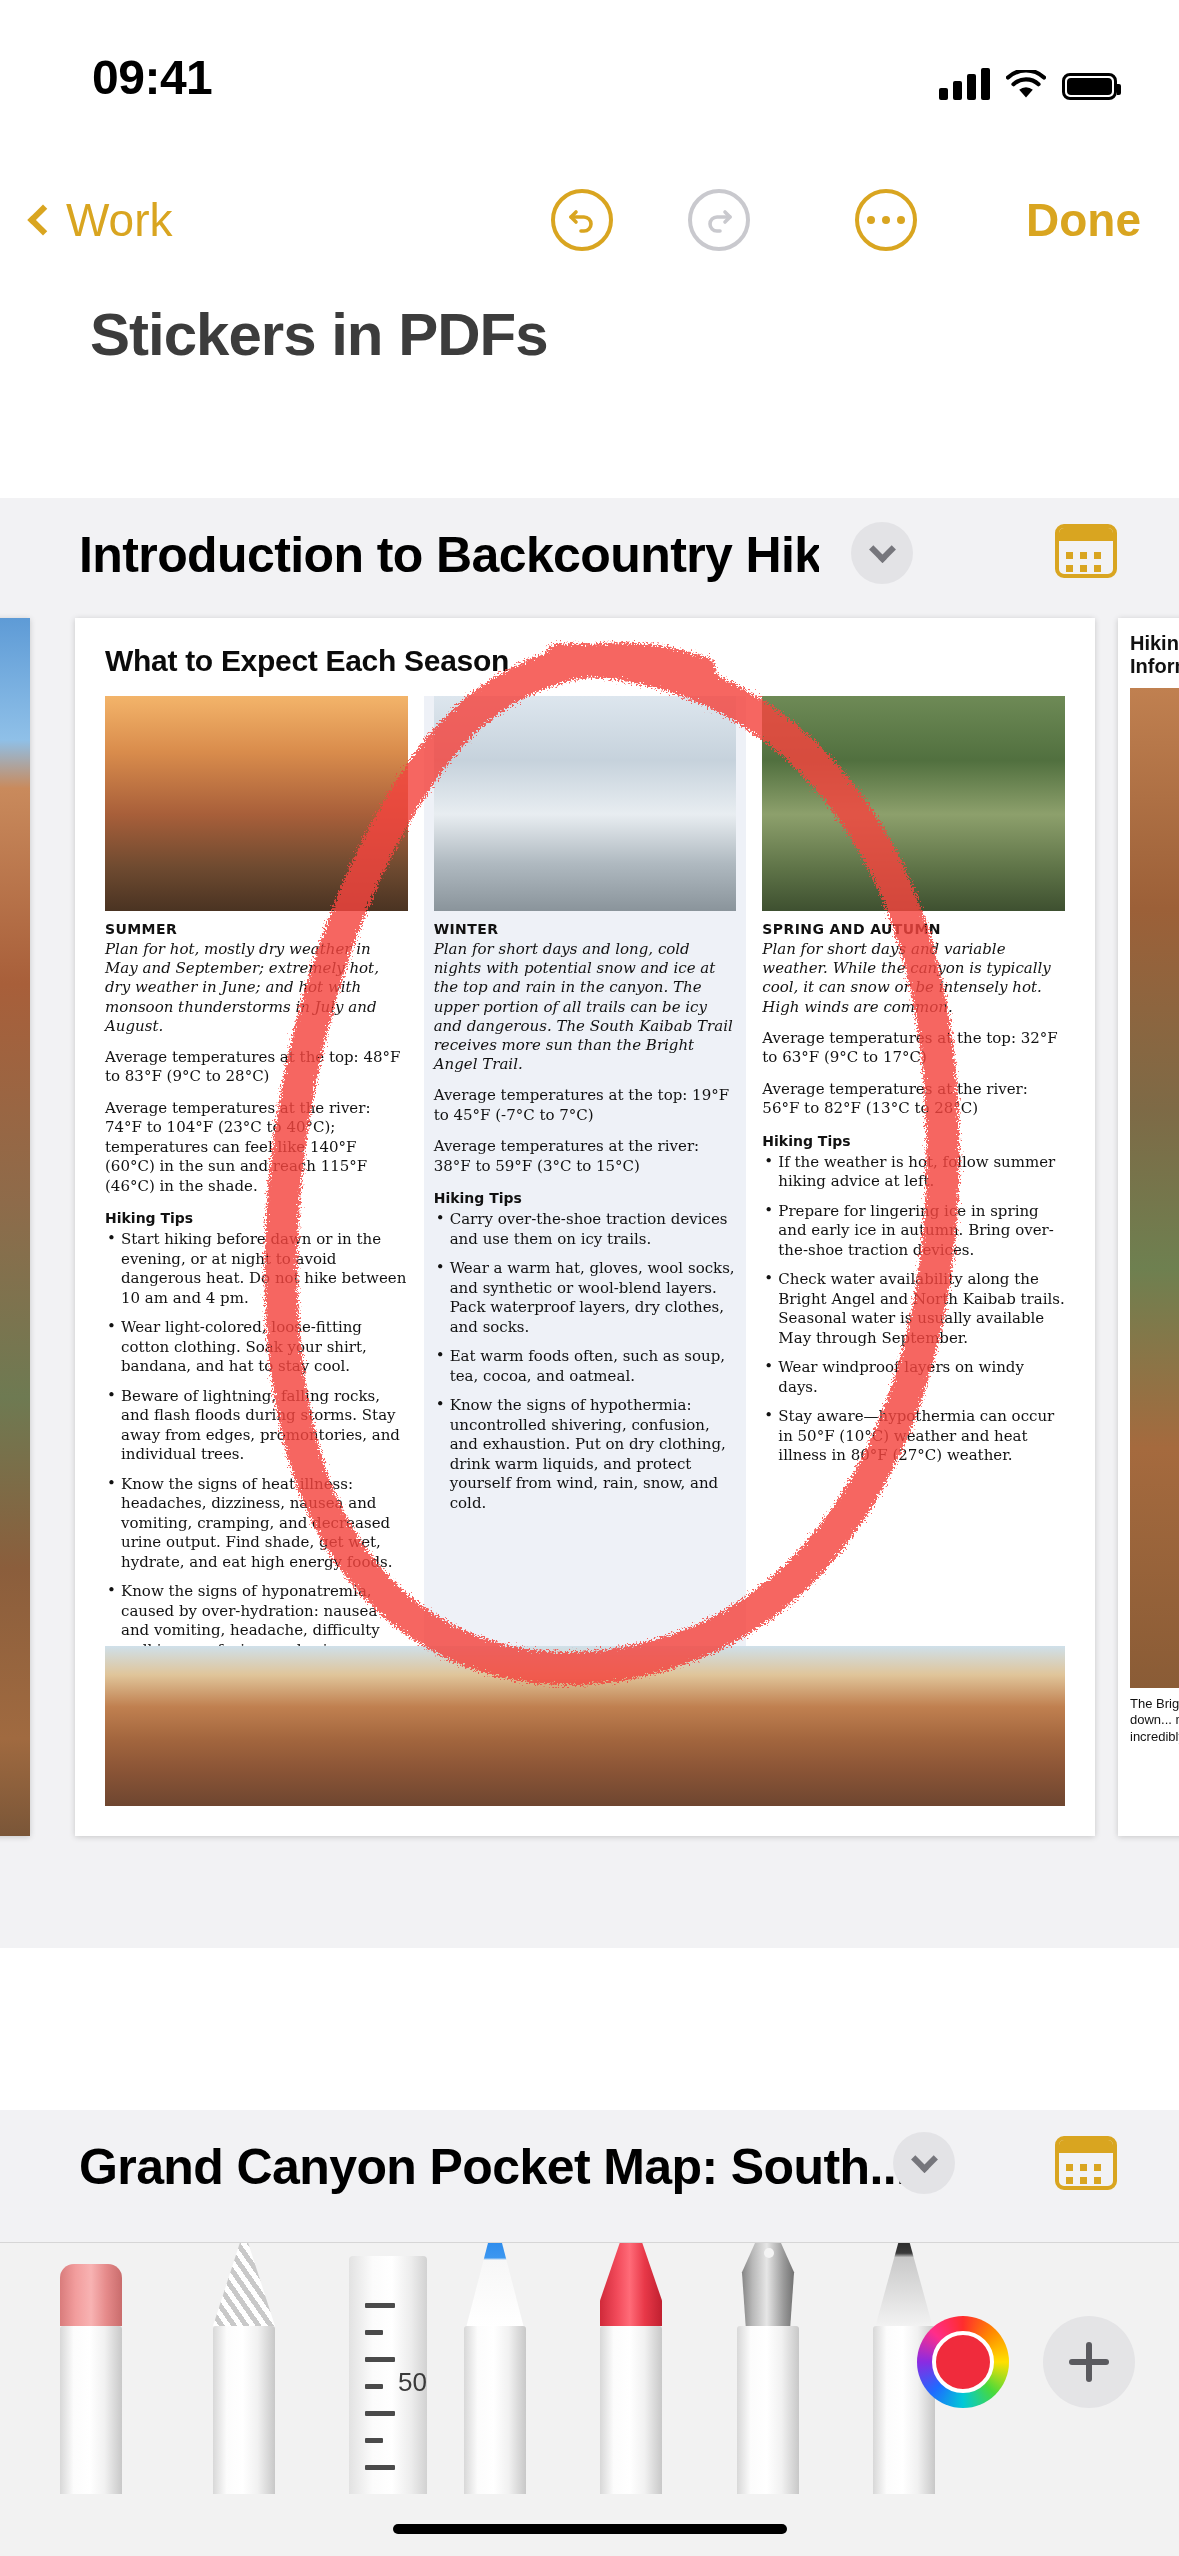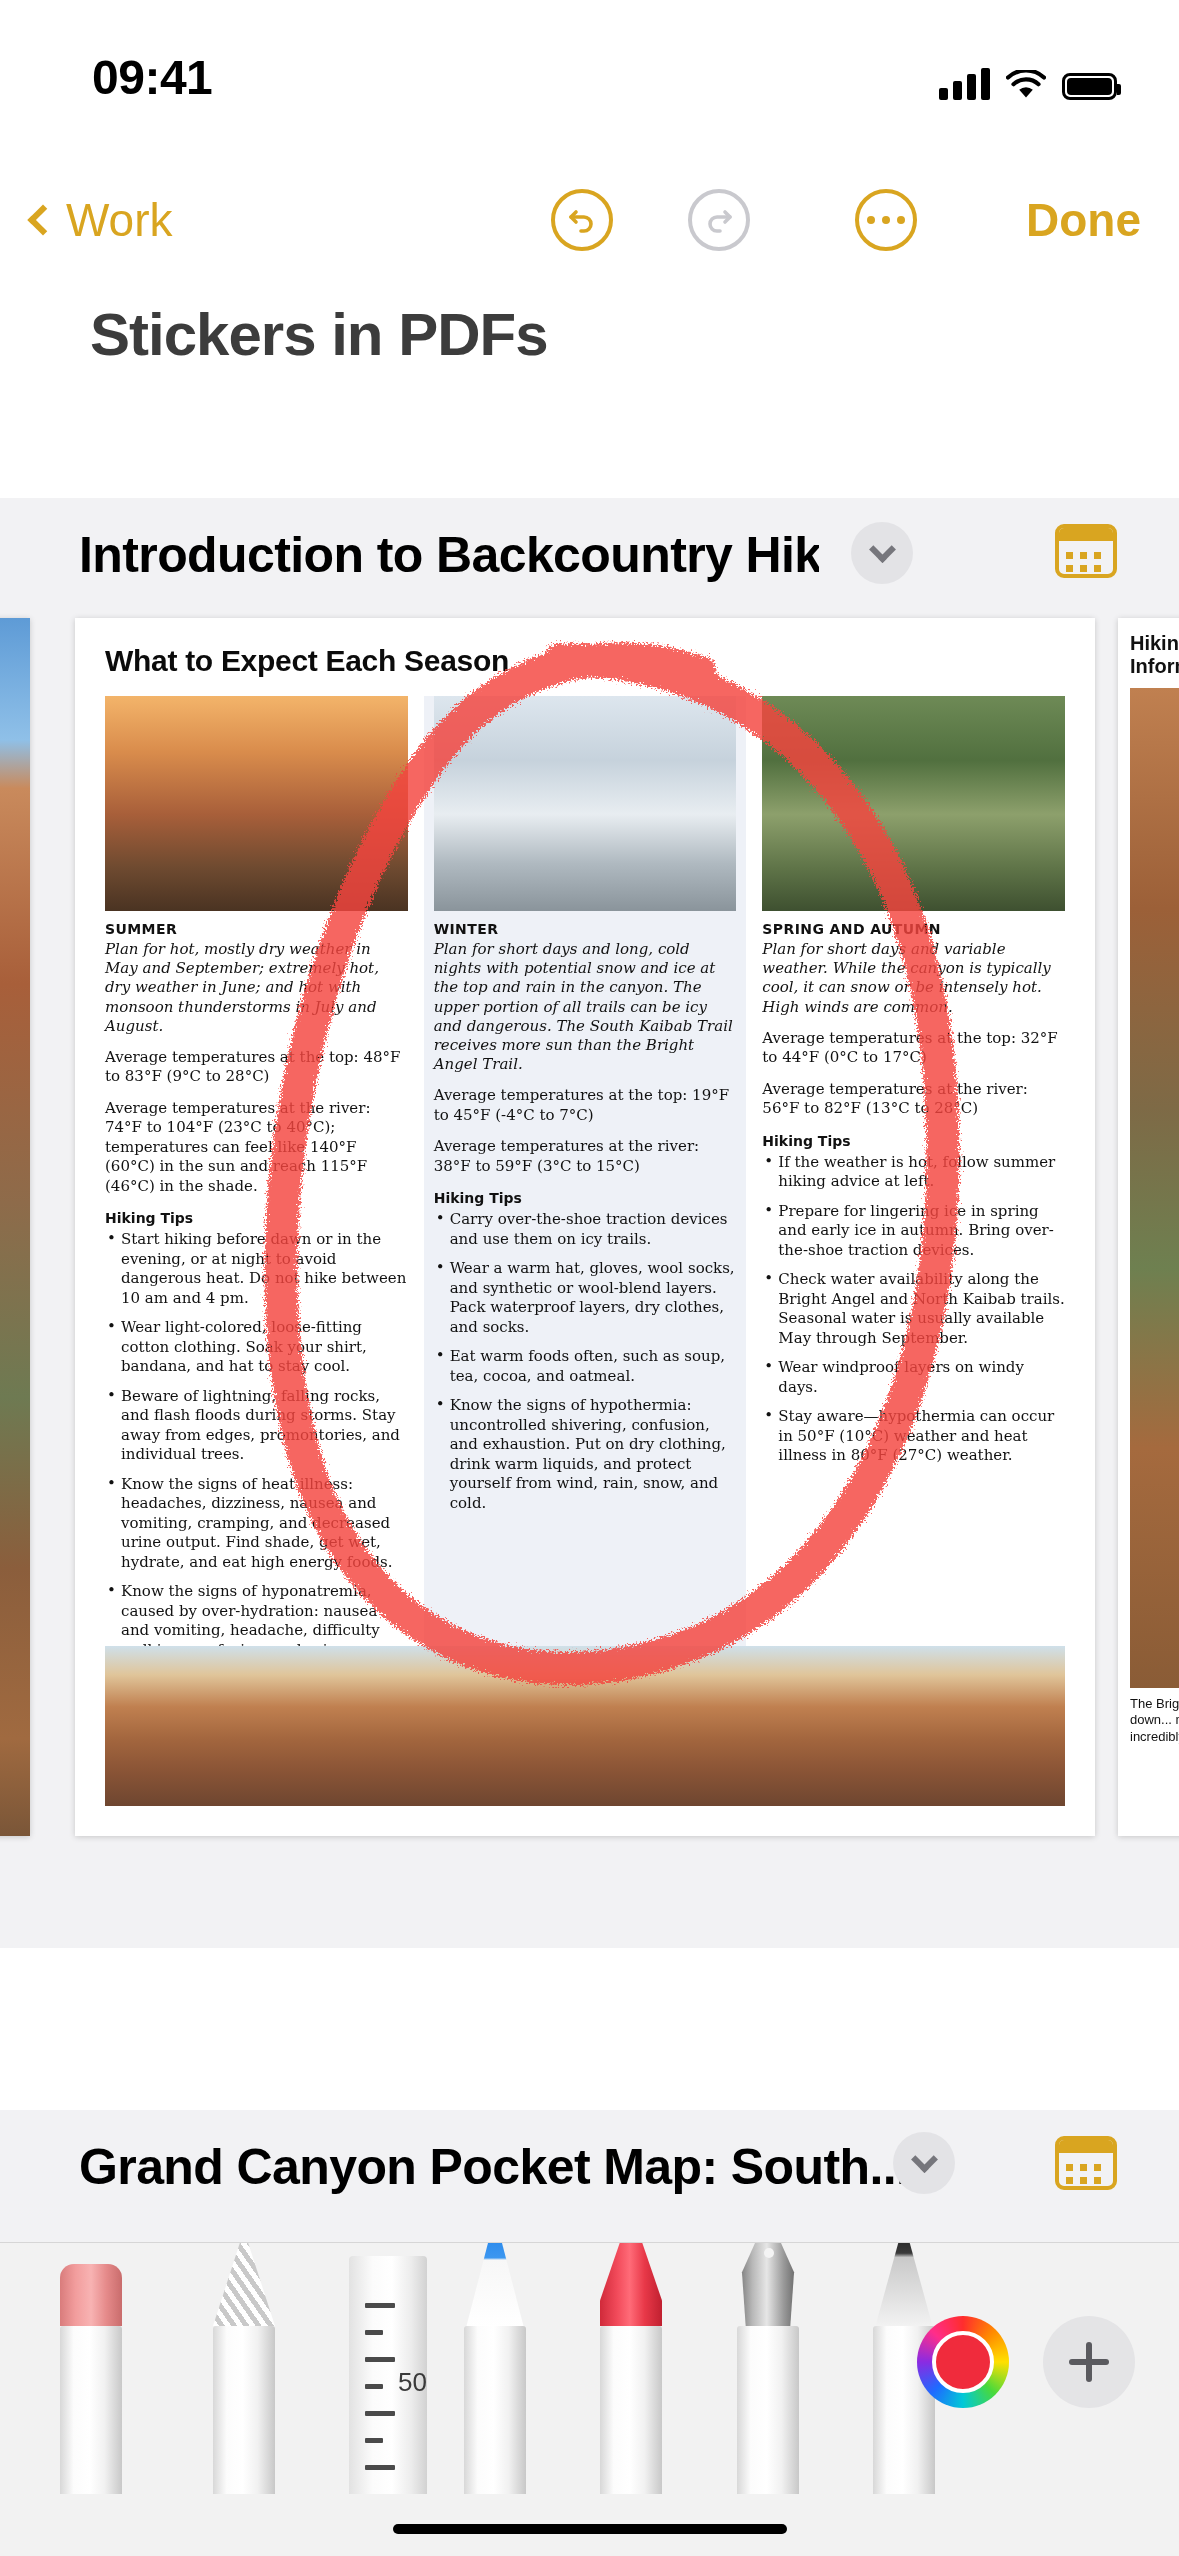--- a/index.html
+++ b/index.html
@@ -435,36 +435,36 @@
               <li>Beware of lightning, falling rocks, and flash floods during storms. Stay away from edges, promontories, and individual trees.</li>
               <li>Know the signs of heat illness: headaches, dizziness, nausea and vomiting, cramping, and decreased urine output. Find shade, get wet, hydrate, and eat high energy foods.</li>
               <li>Know the signs of hyponatremia, caused by over-hydration: nausea and vomiting, headache, difficulty walking, confusion, and seizures. Balance hydration with salty snacks, eat well-rounded meals, and rest frequently.</li>
             </ul>
           </div>
 
           <div class="pg-col shaded">
             <div class="col-photo ph-winter"></div>
             <div class="col-h">WINTER</div>
             <div class="col-it">Plan for short days and long, cold nights with potential snow and ice at the top and rain in the canyon. The upper portion of all trails can be icy and dangerous. The South Kaibab Trail receives more sun than the Bright Angel Trail.</div>
-            <div class="col-p">Average temperatures at the top: 19°F to 45°F (-4°C to 7°C)</div>
+            <div class="col-p">Average temperatures at the top: 19°F to 45°F (-7°C to 7°C)</div>
             <div class="col-p">Average temperatures at the river: 38°F to 59°F (3°C to 15°C)</div>
             <div class="col-sub">Hiking Tips</div>
             <ul class="col-ul">
               <li>Carry over-the-shoe traction devices and use them on icy trails.</li>
               <li>Wear a warm hat, gloves, wool socks, and synthetic or wool-blend layers. Pack waterproof layers, dry clothes, and socks.</li>
               <li>Eat warm foods often, such as soup, tea, cocoa, and oatmeal.</li>
               <li>Know the signs of hypothermia: uncontrolled shivering, confusion, and exhaustion. Put on dry clothing, drink warm liquids, and protect yourself from wind, rain, snow, and cold.</li>
             </ul>
           </div>
 
           <div class="pg-col">
             <div class="col-photo ph-spring"></div>
             <div class="col-h">SPRING AND AUTUMN</div>
             <div class="col-it">Plan for short days and variable weather. While the canyon is typically cool, it can snow or be intensely hot. High winds are common.</div>
-            <div class="col-p">Average temperatures at the top: 32°F to 44°F (0°C to 17°C)</div>
+            <div class="col-p">Average temperatures at the top: 32°F to 63°F (9°C to 17°C)</div>
             <div class="col-p">Average temperatures at the river: 56°F to 82°F (13°C to 28°C)</div>
             <div class="col-sub">Hiking Tips</div>
             <ul class="col-ul">
               <li>If the weather is hot, follow summer hiking advice at left.</li>
               <li>Prepare for lingering ice in spring and early ice in autumn. Bring over-the-shoe traction devices.</li>
               <li class="">Check water availability along the Bright Angel and North Kaibab trails. Seasonal water is usually available May through September.</li>
               <li>Wear windproof layers on windy days.</li>
               <li>Stay aware—hypothermia can occur in 50°F (10°C) weather and heat illness in 80°F (27°C) weather.</li>
             </ul>
           </div>

